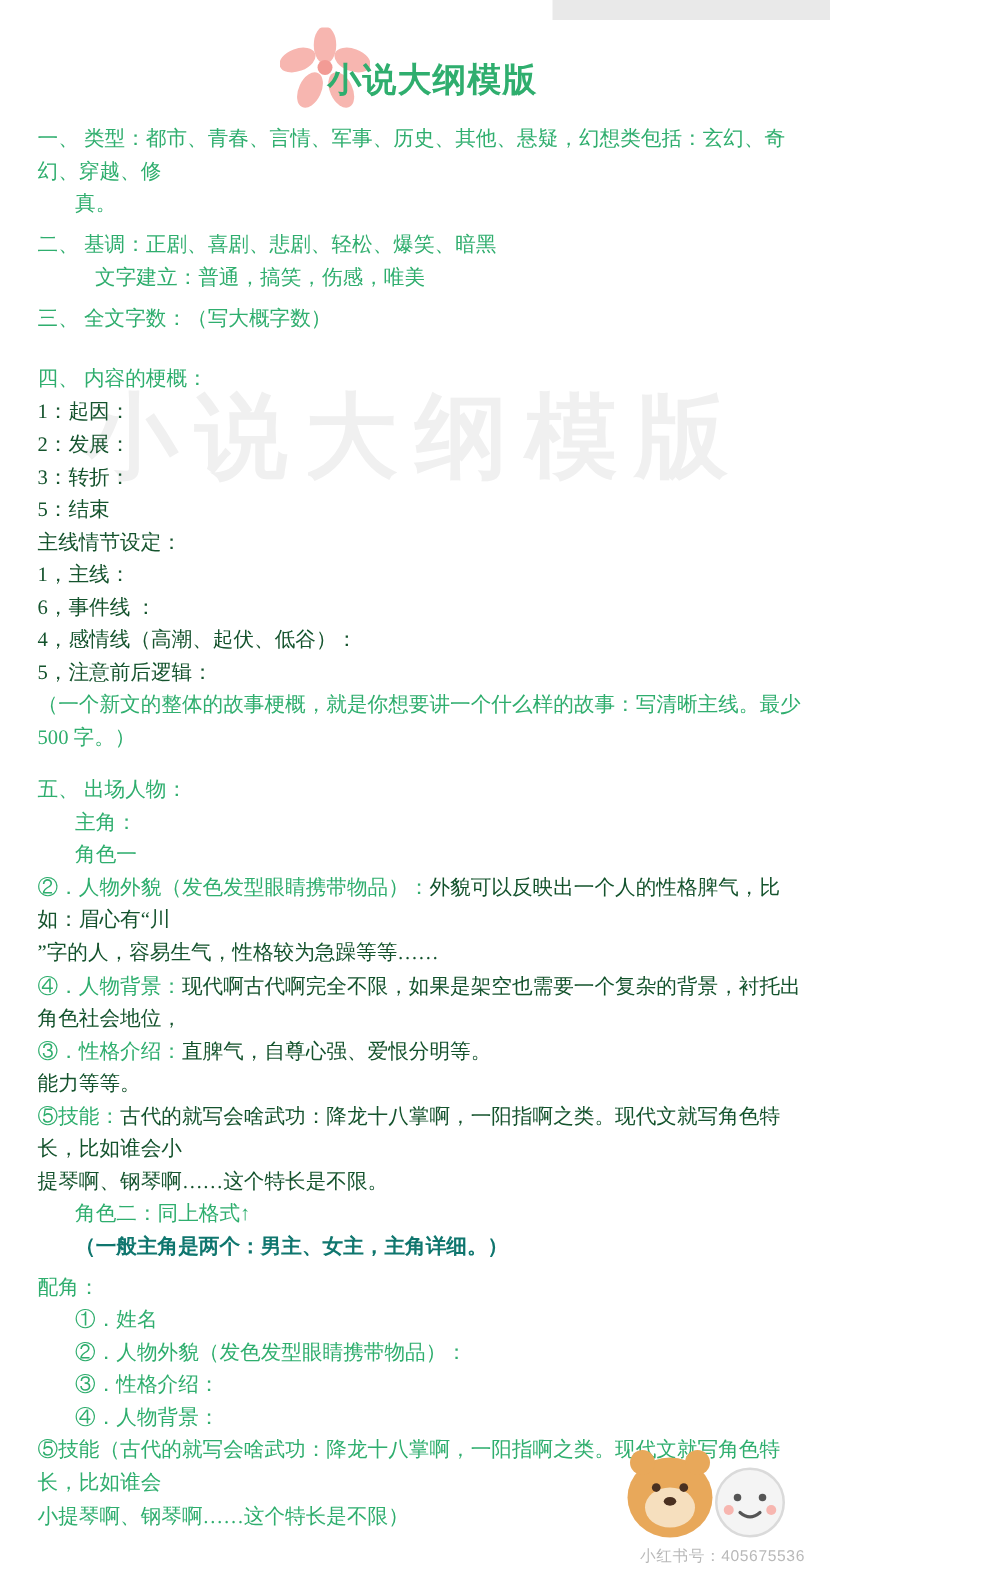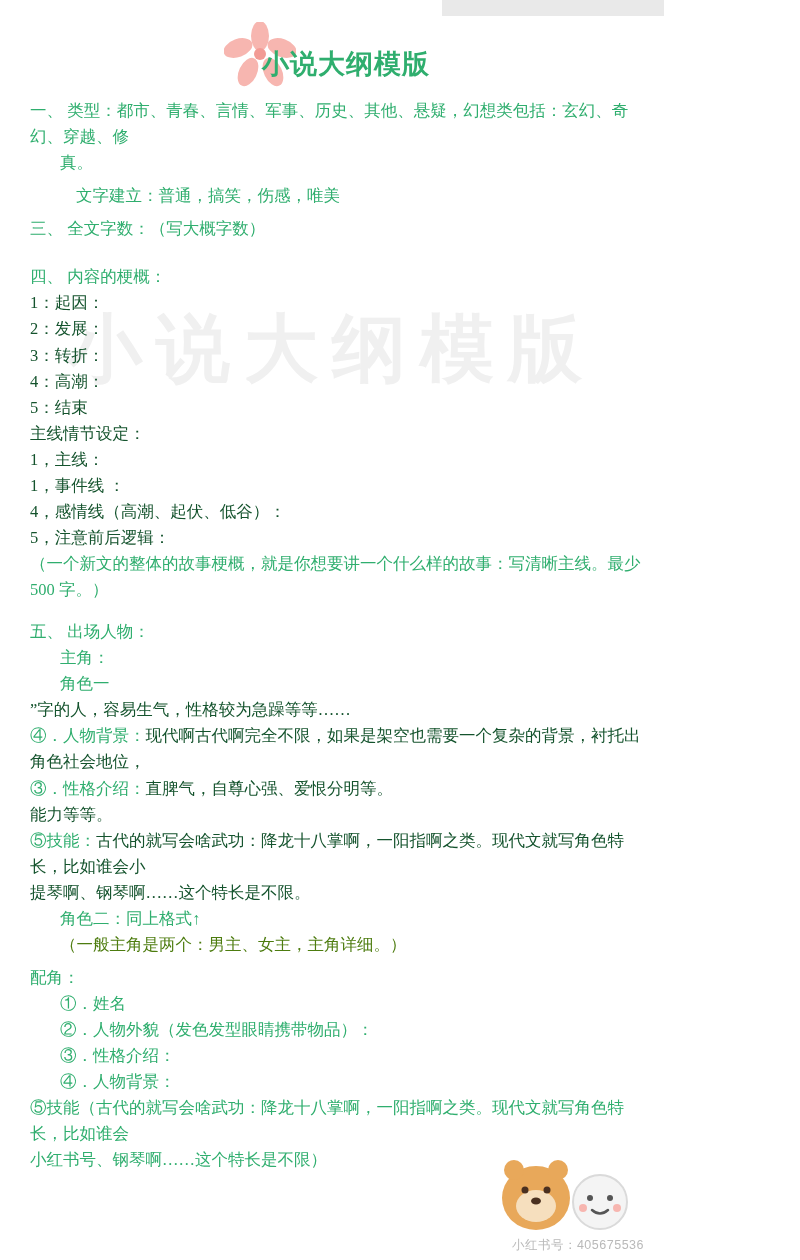--- a/index.html
+++ b/index.html
@@ -75,21 +75,21 @@
     font-size: 16.5px;
     line-height: 1.58;
   }
   .line {
     white-space: pre-wrap;
     margin: 0;
     padding: 0;
   }
   .green { color: #2fae6e; }
   .black { color: #14532d; }
-  .red { color: #4d7c0f; font-weight: normal; }
+  .red { color: #0f766e; font-weight: bold; }
   .gap-sm { height: 7px; }
   .gap-md { height: 16px; }
   .gap-lg { height: 22px; }
   .indent1 { padding-left: 30px; }
   .indent2 { padding-left: 46px; }
   .hang { padding-left: 0; }
 
   
   .sticker {
     position: absolute;
@@ -139,46 +139,47 @@
       <circle cx="36" cy="32" r="6" fill="#f29b95"></circle>
     </svg>
     <span class="doc-title">小说大纲模版</span>
   </div>
 
   <div class="content">
 
     <p class="line green">一、 类型：都市、青春、言情、军事、历史、其他、悬疑，幻想类包括：玄幻、奇幻、穿越、修</p>
     <p class="line green indent1">真。</p>
     <div class="gap-sm"></div>
+    <p class="line green">二、 基调：正剧、喜剧、悲剧、轻松、爆笑、暗黑</p>
     <p class="line green indent2">文字建立：普通，搞笑，伤感，唯美</p>
     <div class="gap-sm"></div>
     <p class="line green">三、 全文字数：（写大概字数）</p>
 
     <div class="gap-lg"></div>
 
     <p class="line green">四、 内容的梗概：</p>
     <p class="line black">1：起因：</p>
     <p class="line black">2：发展：</p>
     <p class="line black">3：转折：</p>
-    <p class="line black">4：高潮：</p>
     <p class="line black">5：结束</p>
     <p class="line black">主线情节设定：</p>
     <p class="line black">1，主线：</p>
-    <p class="line black">1，事件线 ：</p>
+    <p class="line black">6，事件线 ：</p>
     <p class="line black">4，感情线（高潮、起伏、低谷）：</p>
     <p class="line black">5，注意前后逻辑：</p>
     <p class="line green">（一个新文的整体的故事梗概，就是你想要讲一个什么样的故事：写清晰主线。最少 500 字。）</p>
 
     <div class="gap-md"></div>
 
     <p class="line green">五、 出场人物：</p>
     <p class="line green indent1">主角：</p>
     <p class="line green indent1">角色一</p>
 
 
+    <p class="line"><span class="green">②．人物外貌（发色发型眼睛携带物品）：</span><span class="black">外貌可以反映出一个人的性格脾气，比如：眉心有“川</span></p>
     <p class="line black hang">”字的人，容易生气，性格较为急躁等等……</p>
 
     <p class="line"><span class="green">④．人物背景：</span><span class="black">现代啊古代啊完全不限，如果是架空也需要一个复杂的背景，衬托出角色社会地位，</span></p>
 
     <p class="line"><span class="green">③．性格介绍：</span><span class="black">直脾气，自尊心强、爱恨分明等。</span></p>
     <p class="line black hang">能力等等。</p>
 
     <p class="line"><span class="green">⑤技能：</span><span class="black">古代的就写会啥武功：降龙十八掌啊，一阳指啊之类。现代文就写角色特长，比如谁会小</span></p>
     <p class="line black hang">提琴啊、钢琴啊……这个特长是不限。</p>
 
@@ -186,21 +187,21 @@
     <p class="line red indent1">（一般主角是两个：男主、女主，主角详细。）</p>
 
     <div class="gap-sm"></div>
 
     <p class="line green">配角：</p>
     <p class="line green indent1">①．姓名</p>
     <p class="line green indent1">②．人物外貌（发色发型眼睛携带物品）：</p>
     <p class="line green indent1">③．性格介绍：</p>
     <p class="line green indent1">④．人物背景：</p>
     <p class="line green">⑤技能（古代的就写会啥武功：降龙十八掌啊，一阳指啊之类。现代文就写角色特长，比如谁会</p>
-    <p class="line green">小红书号、钢琴啊……这个特长是不限）</p>
+    <p class="line green">小提琴啊、钢琴啊……这个特长是不限）</p>
 
   </div>
 
 
   <svg class="sticker" viewBox="0 0 150 86">
     <ellipse cx="48" cy="52" rx="34" ry="32" fill="#e8a85a"></ellipse>
     <circle cx="26" cy="24" r="10" fill="#e8a85a"></circle>
     <circle cx="70" cy="24" r="10" fill="#e8a85a"></circle>
     <ellipse cx="48" cy="60" rx="20" ry="16" fill="#f6dfbe"></ellipse>
     <circle cx="37" cy="44" r="3.5" fill="#4a3020"></circle>

